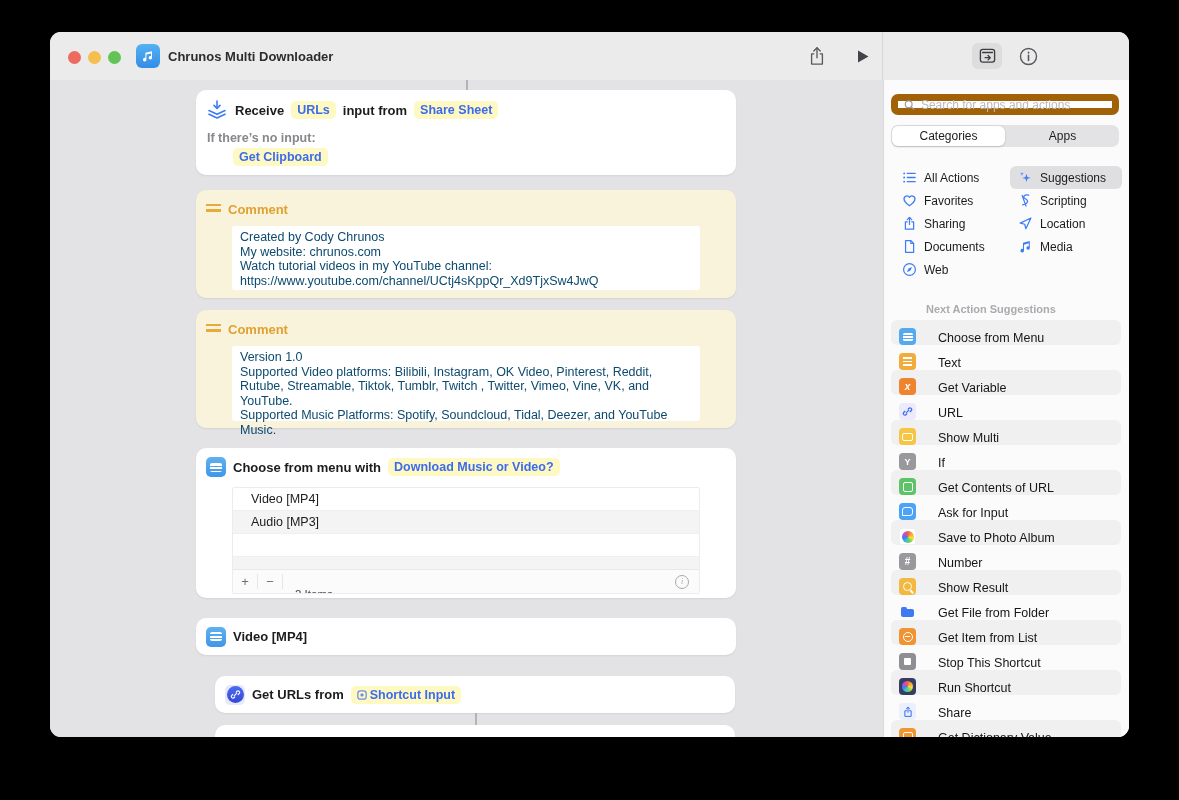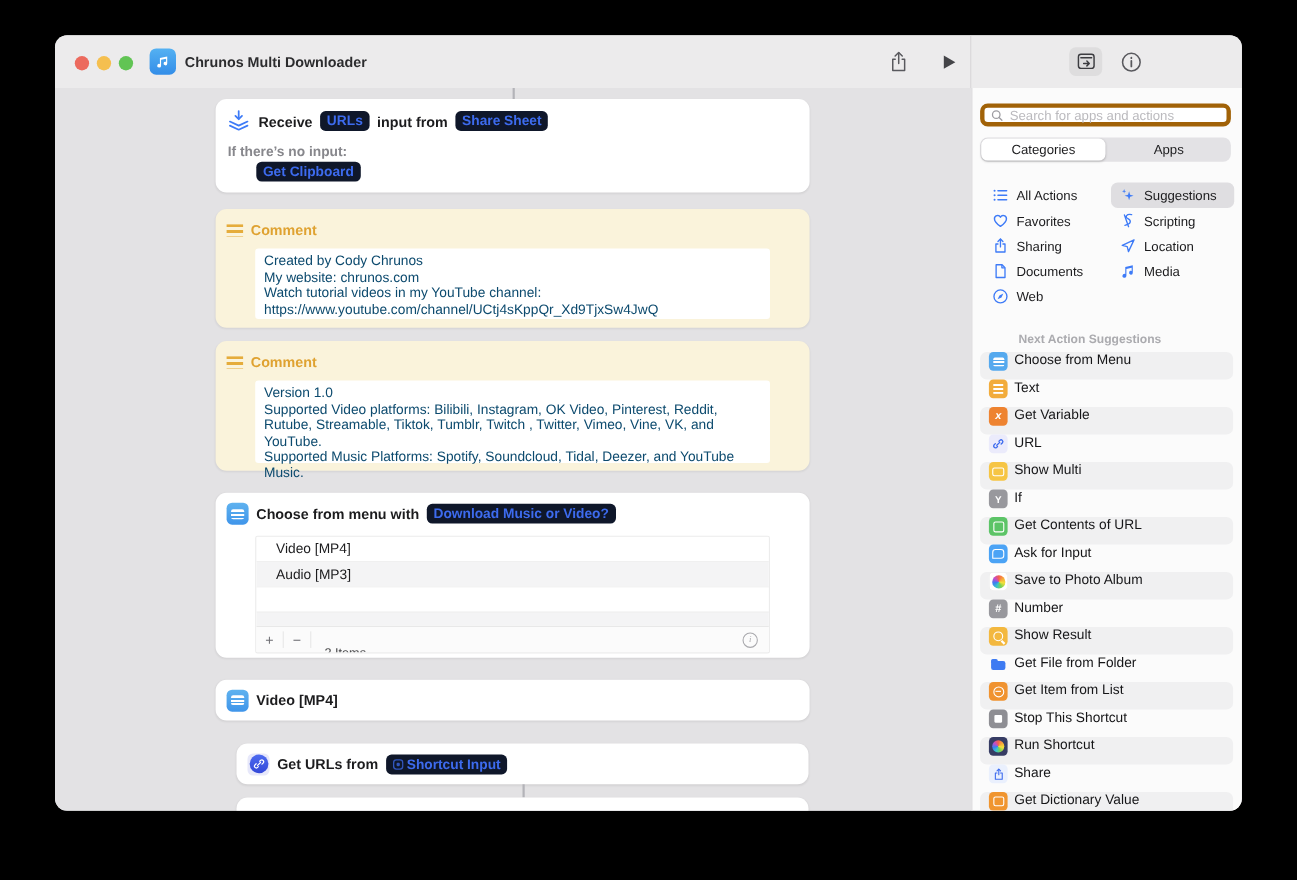--- a/index.html
+++ b/index.html
@@ -18,21 +18,21 @@
   .tbtn.sel{background:#DEDDDE;}
   .tdivider{position:absolute;left:832px;top:0;bottom:0;width:1px;background:#D7D6D7;}
   
   .editor{position:absolute;left:0;top:48px;width:833px;bottom:0;background:#E3E2E4;overflow:hidden;}
   .conn{position:absolute;width:2px;background:#b3b3b8;}
   .card{position:absolute;background:#fff;border-radius:10px;box-shadow:0 1px 2px rgba(0,0,0,.07);}
   .card.comment{background:#FAF3DB;}
   .hrow{display:flex;align-items:center;gap:7px;padding:9px 10px 0 10px;}
   .hrow.vcenter{padding:0 10px;height:100%;}
   .bt{font-weight:700;color:#1c1c1e;font-size:13px;white-space:nowrap;}
-  .tok{display:inline-block;background:#0f172a;color:#3D6BEE;font-weight:700;border-radius:5px;
+  .tok{display:inline-block;background:#fef9c3;color:#3D6BEE;font-weight:700;border-radius:5px;
        padding:2px 6px;font-size:12.5px;white-space:nowrap;}
   .gray-label{color:#87878c;font-weight:700;font-size:12.5px;}
   .amber{color:#DFA231;font-weight:700;font-size:13px;}
   .cbox{position:absolute;left:36px;right:36px;background:#fff;border-radius:3px;
         font-size:12.5px;line-height:14.6px;color:#0c4a6e;padding:4px 8px;
         white-space:pre-wrap;overflow-wrap:anywhere;}
   .comment-glyph{width:15px;height:11px;flex:0 0 auto;
         background:repeating-linear-gradient(to bottom,#E5AC3B 0 2.4px,rgba(0,0,0,0) 2.4px 5.4px);}
   .bicon{width:20px;height:20px;border-radius:5px;background:linear-gradient(180deg,#5FB2EF,#3F95EA);
          display:flex;align-items:center;justify-content:center;flex:0 0 auto;}
@@ -47,34 +47,34 @@
            font-size:11.5px;color:#555;}
   .pm{width:24px;text-align:center;color:#6e6e73;font-size:13px;border-right:1px solid #E6E6E6;}
   .count{padding-left:12px;color:#48484a;margin-top:24px;}
   .info-dot{margin-left:auto;margin-right:10px;width:12px;height:12px;border:1.2px solid #a9a9ad;border-radius:50%;
             color:#a9a9ad;font-size:8px;display:flex;align-items:center;justify-content:center;font-family:"Liberation Serif",serif;font-style:italic;}
   .linkcirc{width:20px;height:20px;border-radius:5px;background:#E7E8FA;display:flex;align-items:center;justify-content:center;flex:0 0 auto;}
   .linkcirc .inner{width:17px;height:17px;border-radius:50%;background:linear-gradient(180deg,#4D6BF0,#3348D8);display:flex;align-items:center;justify-content:center;}
   .tok .ti-glyph{display:inline-block;vertical-align:-1px;margin-right:3px;opacity:.75;}
   
   .sidebar{position:absolute;left:833px;top:48px;right:0;bottom:0;background:#FBFBFB;border-left:1px solid #D9D8DA;overflow:hidden;}
-  .search{position:absolute;left:7px;top:14px;width:228px;height:21px;background:#fff;border:4px solid #a16207;
+  .search{position:absolute;left:7px;top:14px;width:228px;height:21px;background:#fff;border:7px solid #a16207;
           border-radius:7px;display:flex;align-items:center;padding:0 6px;gap:4px;box-sizing:border-box;}
   .search input{border:none;outline:none;background:transparent;font-size:12px;color:#333;width:100%;
           font-family:"Liberation Sans",sans-serif;}
   .search input::placeholder{color:#BBBABE;}
   .seg{position:absolute;left:7px;top:45px;width:228px;height:22px;background:#E3E2E5;border-radius:7px;display:flex;}
   .seg .s{flex:1;display:flex;align-items:center;justify-content:center;font-size:12px;color:#1c1c1e;border-radius:6px;}
   .seg .s.on{background:#fff;margin:1px;box-shadow:0 0.5px 2px rgba(0,0,0,.18);font-weight:400;}
   .catcol{position:absolute;top:86px;}
   .cat{display:flex;align-items:center;gap:7px;height:23px;font-size:12px;color:#1b1b1d;padding:0 8px;border-radius:6px;}
   .cat.sel{background:#DFDEE1;}
   .sug-header{position:absolute;left:42px;top:223px;font-size:11px;font-weight:700;color:#ABABaf;}
   .suglist{position:absolute;left:7px;top:240px;width:230px;}
-  .srow{height:25px;display:flex;align-items:flex-start;gap:6px;padding:0 8px;border-radius:6px;
+  .srow{height:25px;display:flex;align-items:flex-end;gap:22px;padding:0 8px;border-radius:6px;
         font-size:12.5px;color:#161618;}
   .srow.alt{background:#F0F0F1;}
   
   .sic{width:17px;height:17px;border-radius:4px;display:flex;align-items:center;justify-content:center;
        color:#fff;font-weight:700;font-size:10px;position:relative;flex:0 0 auto;}
   .ic-menu{background:#55A9EE;}
   .ic-menu::before{content:"";width:10px;height:8px;border-radius:1.5px;
        background:linear-gradient(to bottom,#fff 0 2.2px,rgba(255,255,255,0) 2.2px 3.4px,#fff 3.4px 5.2px,rgba(255,255,255,0) 5.2px 6.4px,#fff 6.4px 8px);}
   .ic-text{background:#F2AC3C;}
   .ic-text::before{content:"";width:9px;height:9px;

